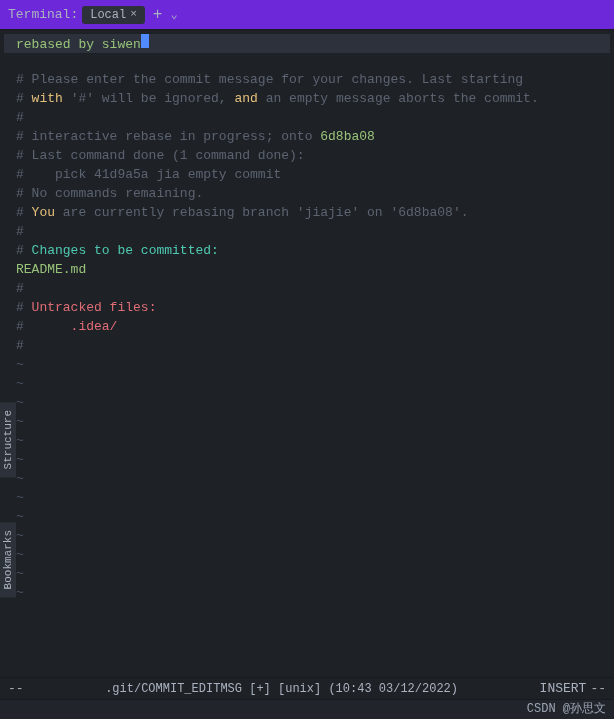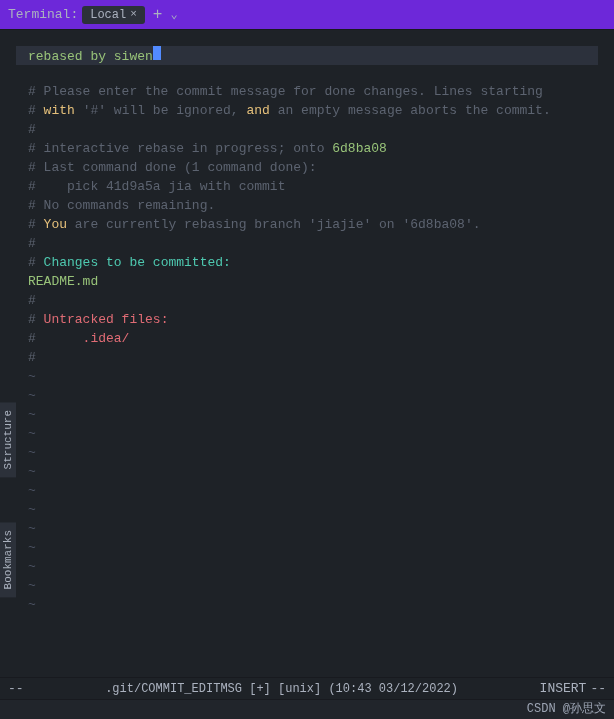--- a/index.html
+++ b/index.html
@@ -65,21 +65,21 @@
     .editor-area {
       display: flex;
       height: calc(719px - 30px - 42px);
       position: relative;
       overflow: hidden;
     }
 
     
     .code-content {
       flex: 1;
-      padding: 16px;
+      padding: 4px;
       overflow: hidden;
       background: #1e2227;
     }
 
     .line {
       display: flex;
       align-items: baseline;
       min-height: 19px;
       padding: 0 8px 0 12px;
       white-space: pre;
@@ -200,31 +200,31 @@
   </div>
 
   <div class="code-content">
 
     <div class="line cursor-line">
       <span class="c-green">rebased by siwen</span><span class="cursor"></span>
     </div>
 
     <div class="line"><span class="c-comment"></span></div>
 
-    <div class="line"><span class="c-comment"># Please enter the commit message for done changes. Lines starting</span></div>
+    <div class="line"><span class="c-comment"># Please enter the commit message for your changes. Last starting</span></div>
 
     <div class="line"><span class="c-comment"># </span><span class="c-yellow">with</span><span class="c-comment"> '#' will be ignored, </span><span class="c-yellow">and</span><span class="c-comment"> an empty message aborts the commit.</span></div>
 
     <div class="line"><span class="c-comment">#</span></div>
 
     <div class="line"><span class="c-comment"># interactive rebase in progress; onto </span><span class="c-green">6d8ba08</span></div>
 
     <div class="line"><span class="c-comment"># Last command done (1 command done):</span></div>
 
-    <div class="line"><span class="c-comment">#    pick 41d9a5a jia with commit</span></div>
+    <div class="line"><span class="c-comment">#    pick 41d9a5a jia empty commit</span></div>
 
     <div class="line"><span class="c-comment"># No commands remaining.</span></div>
 
     <div class="line"><span class="c-comment"># </span><span class="c-yellow">You</span><span class="c-comment"> are currently rebasing branch 'jiajie' on '6d8ba08'.</span></div>
 
     <div class="line"><span class="c-comment">#</span></div>
 
     <div class="line"><span class="c-comment"># </span><span class="c-teal">Changes to be committed:</span></div>
 
     <div class="line"><span class="c-green">README.md</span></div>

